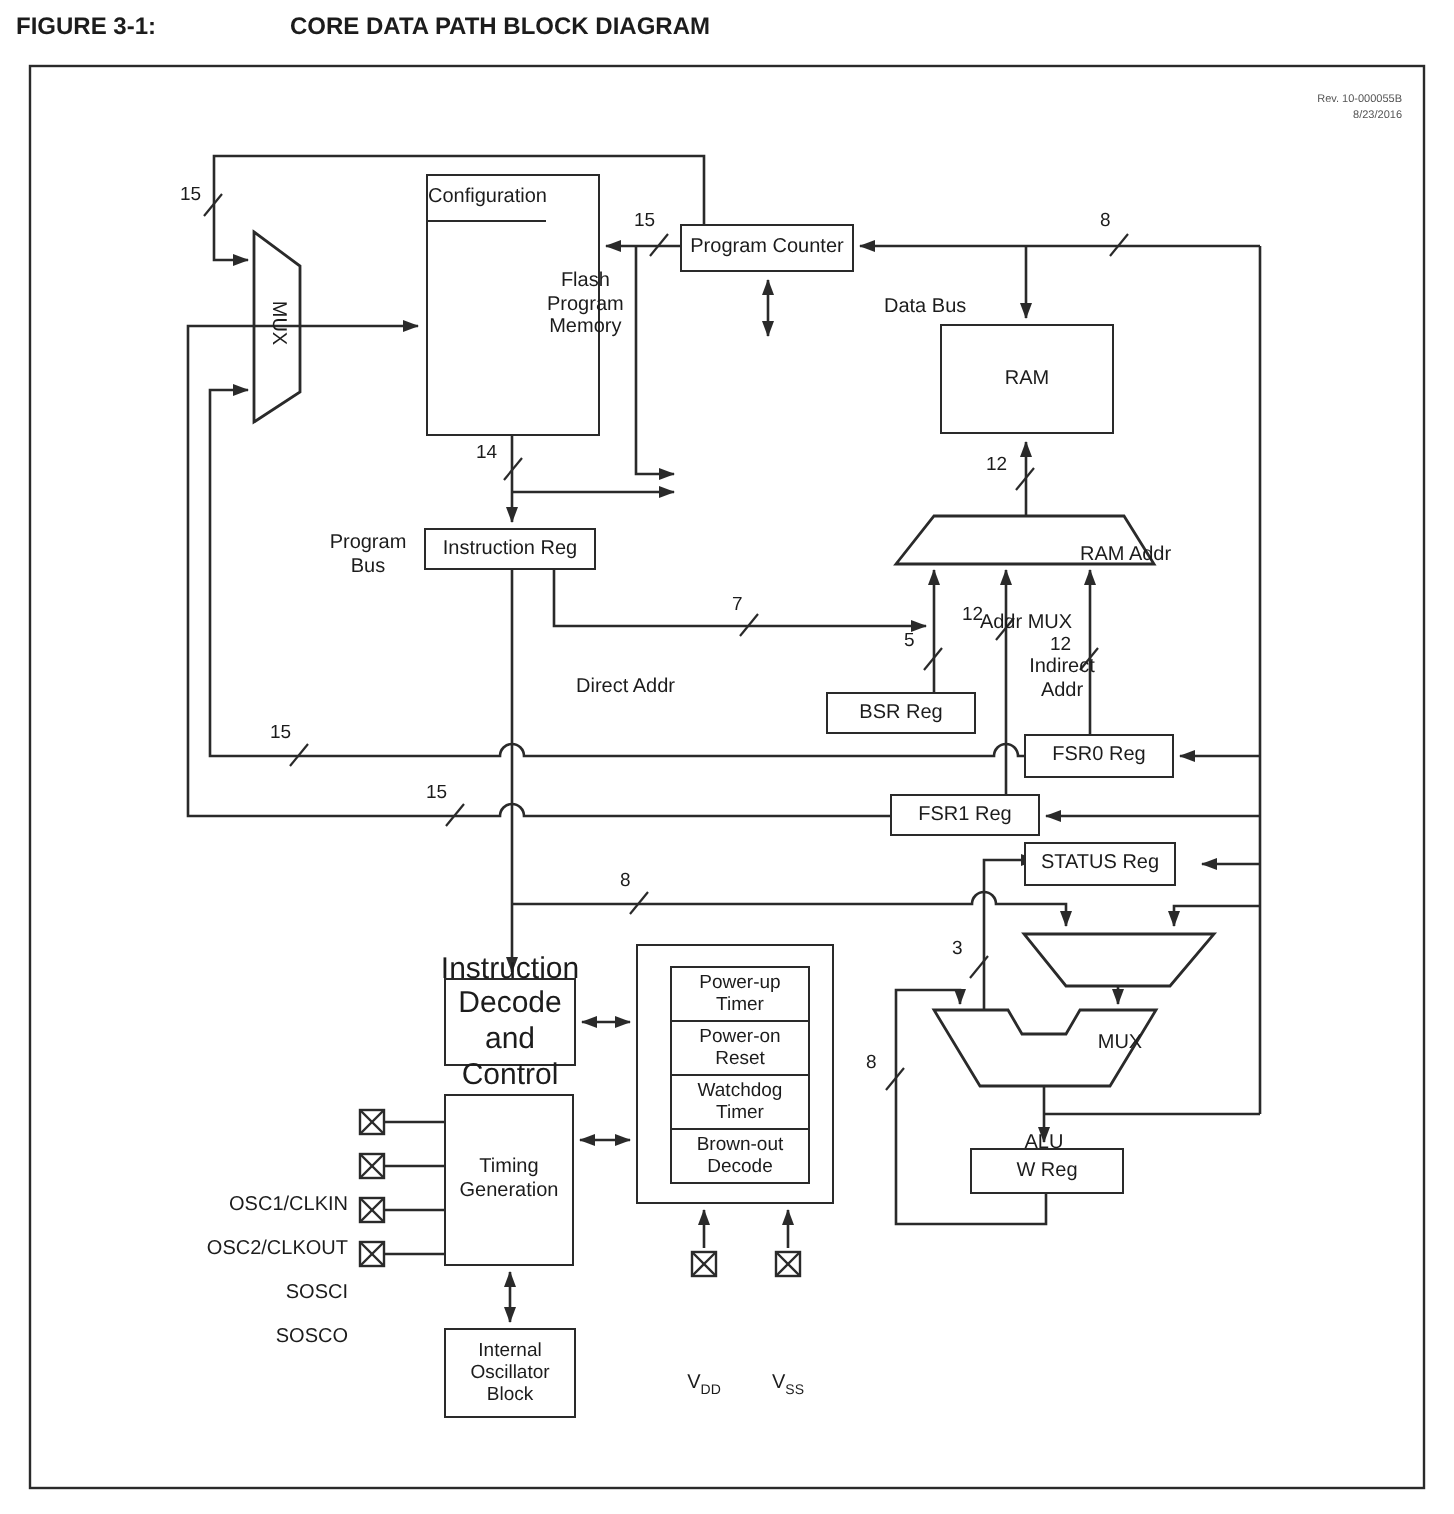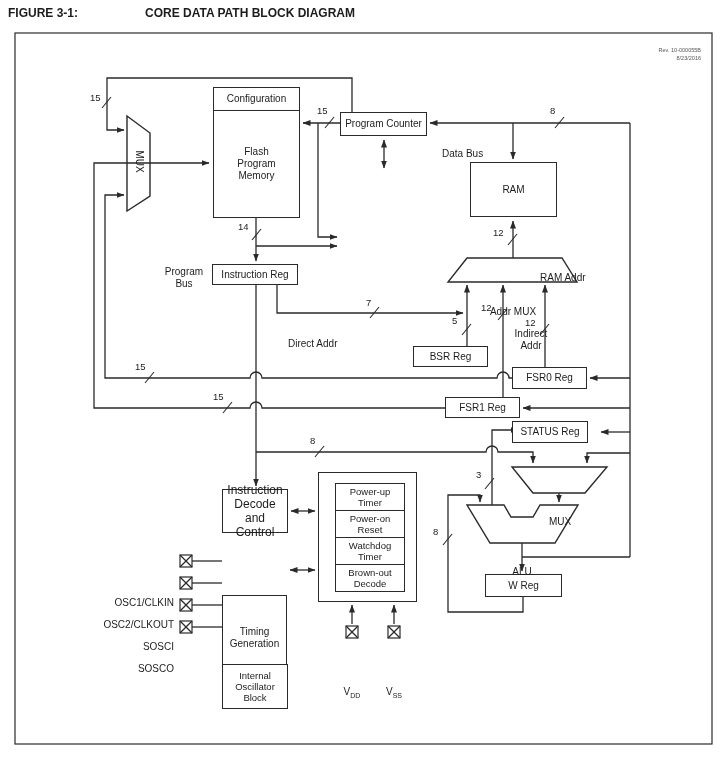--- a/index.html
+++ b/index.html
@@ -10,21 +10,21 @@
        display:flex;align-items:center;justify-content:center;text-align:center;
        font-size:10px;line-height:1.18;white-space:pre-line;box-sizing:border-box;}
   .lbl{position:absolute;z-index:3;font-size:10px;line-height:1.15;white-space:pre-line;margin-top:42px;}
   .num{position:absolute;z-index:3;font-size:9.5px;font-weight:400;}
   .ctr{text-align:center;}
   .rt{text-align:right;}
   #figure-header{position:absolute;left:0;top:0;width:727px;z-index:4;}
   .fig-label{position:absolute;left:8px;top:6px;font-size:12px;font-weight:bold;}
   .fig-title{position:absolute;left:145px;top:6px;font-size:12px;font-weight:bold;}
   .rev{position:absolute;right:26px;z-index:3;font-size:5.5px;color:#555;text-align:right;}
-  .flash-inner{display:flex;flex-direction:column;align-items:stretch;justify-content:flex-end;padding:0;}
+  .flash-inner{display:flex;align-items:stretch;justify-content:space-between;padding:0;}
   .flash-hd{height:22px;border-bottom:1.4px solid #2a2a2a;display:flex;align-items:center;justify-content:center;}
   .flash-bd{flex:1;display:flex;align-items:center;justify-content:center;white-space:pre-line;}
   .muxl-lbl{position:absolute;z-index:3;font-size:10px;transform:rotate(90deg);transform-origin:center;}
   sub{font-size:7px;}
 </style>
 </head>
 <body>
 
 <div id="page">
 
@@ -175,24 +175,24 @@
   </div>
 
   <div class="box" style="left:340px;top:112px;width:87px;height:24px;">Program Counter</div>
   <div class="box" style="left:470px;top:162px;width:87px;height:55px;">RAM</div>
   <div class="box" style="left:212px;top:264px;width:86px;height:21px;">Instruction Reg</div>
   <div class="box" style="left:413px;top:346px;width:75px;height:21px;">BSR Reg</div>
   <div class="box" style="left:512px;top:367px;width:75px;height:22px;">FSR0 Reg</div>
   <div class="box" style="left:445px;top:397px;width:75px;height:21px;">FSR1 Reg</div>
   <div class="box" style="left:512px;top:421px;width:76px;height:22px;">STATUS Reg</div>
   <div class="box" style="left:485px;top:574px;width:77px;height:23px;">W Reg</div>
-  <div class="box" style="left:222px;top:489px;width:66px;height:44px;font-size:12px;">Instruction
+  <div class="box" style="left:222px;top:489px;width:66px;height:44px;font-size:15px;">Instruction
 Decode and
 Control</div>
-  <div class="box" style="left:222px;top:547px;width:65px;height:86px;margin-top:48px;">Timing
+  <div class="box" style="left:222px;top:547px;width:65px;height:86px;">Timing
 Generation</div>
   <div class="box" style="left:222px;top:664px;width:66px;height:45px;font-size:9.5px;">Internal
 Oscillator
 Block</div>
 
   <div class="box" style="left:318px;top:472px;width:99px;height:130px;"></div>
   <div class="box" style="left:335px;top:483px;width:70px;height:28px;font-size:9.5px;">Power-up
 Timer</div>
   <div class="box" style="left:335px;top:510px;width:70px;height:28px;font-size:9.5px;">Power-on
 Reset</div>

